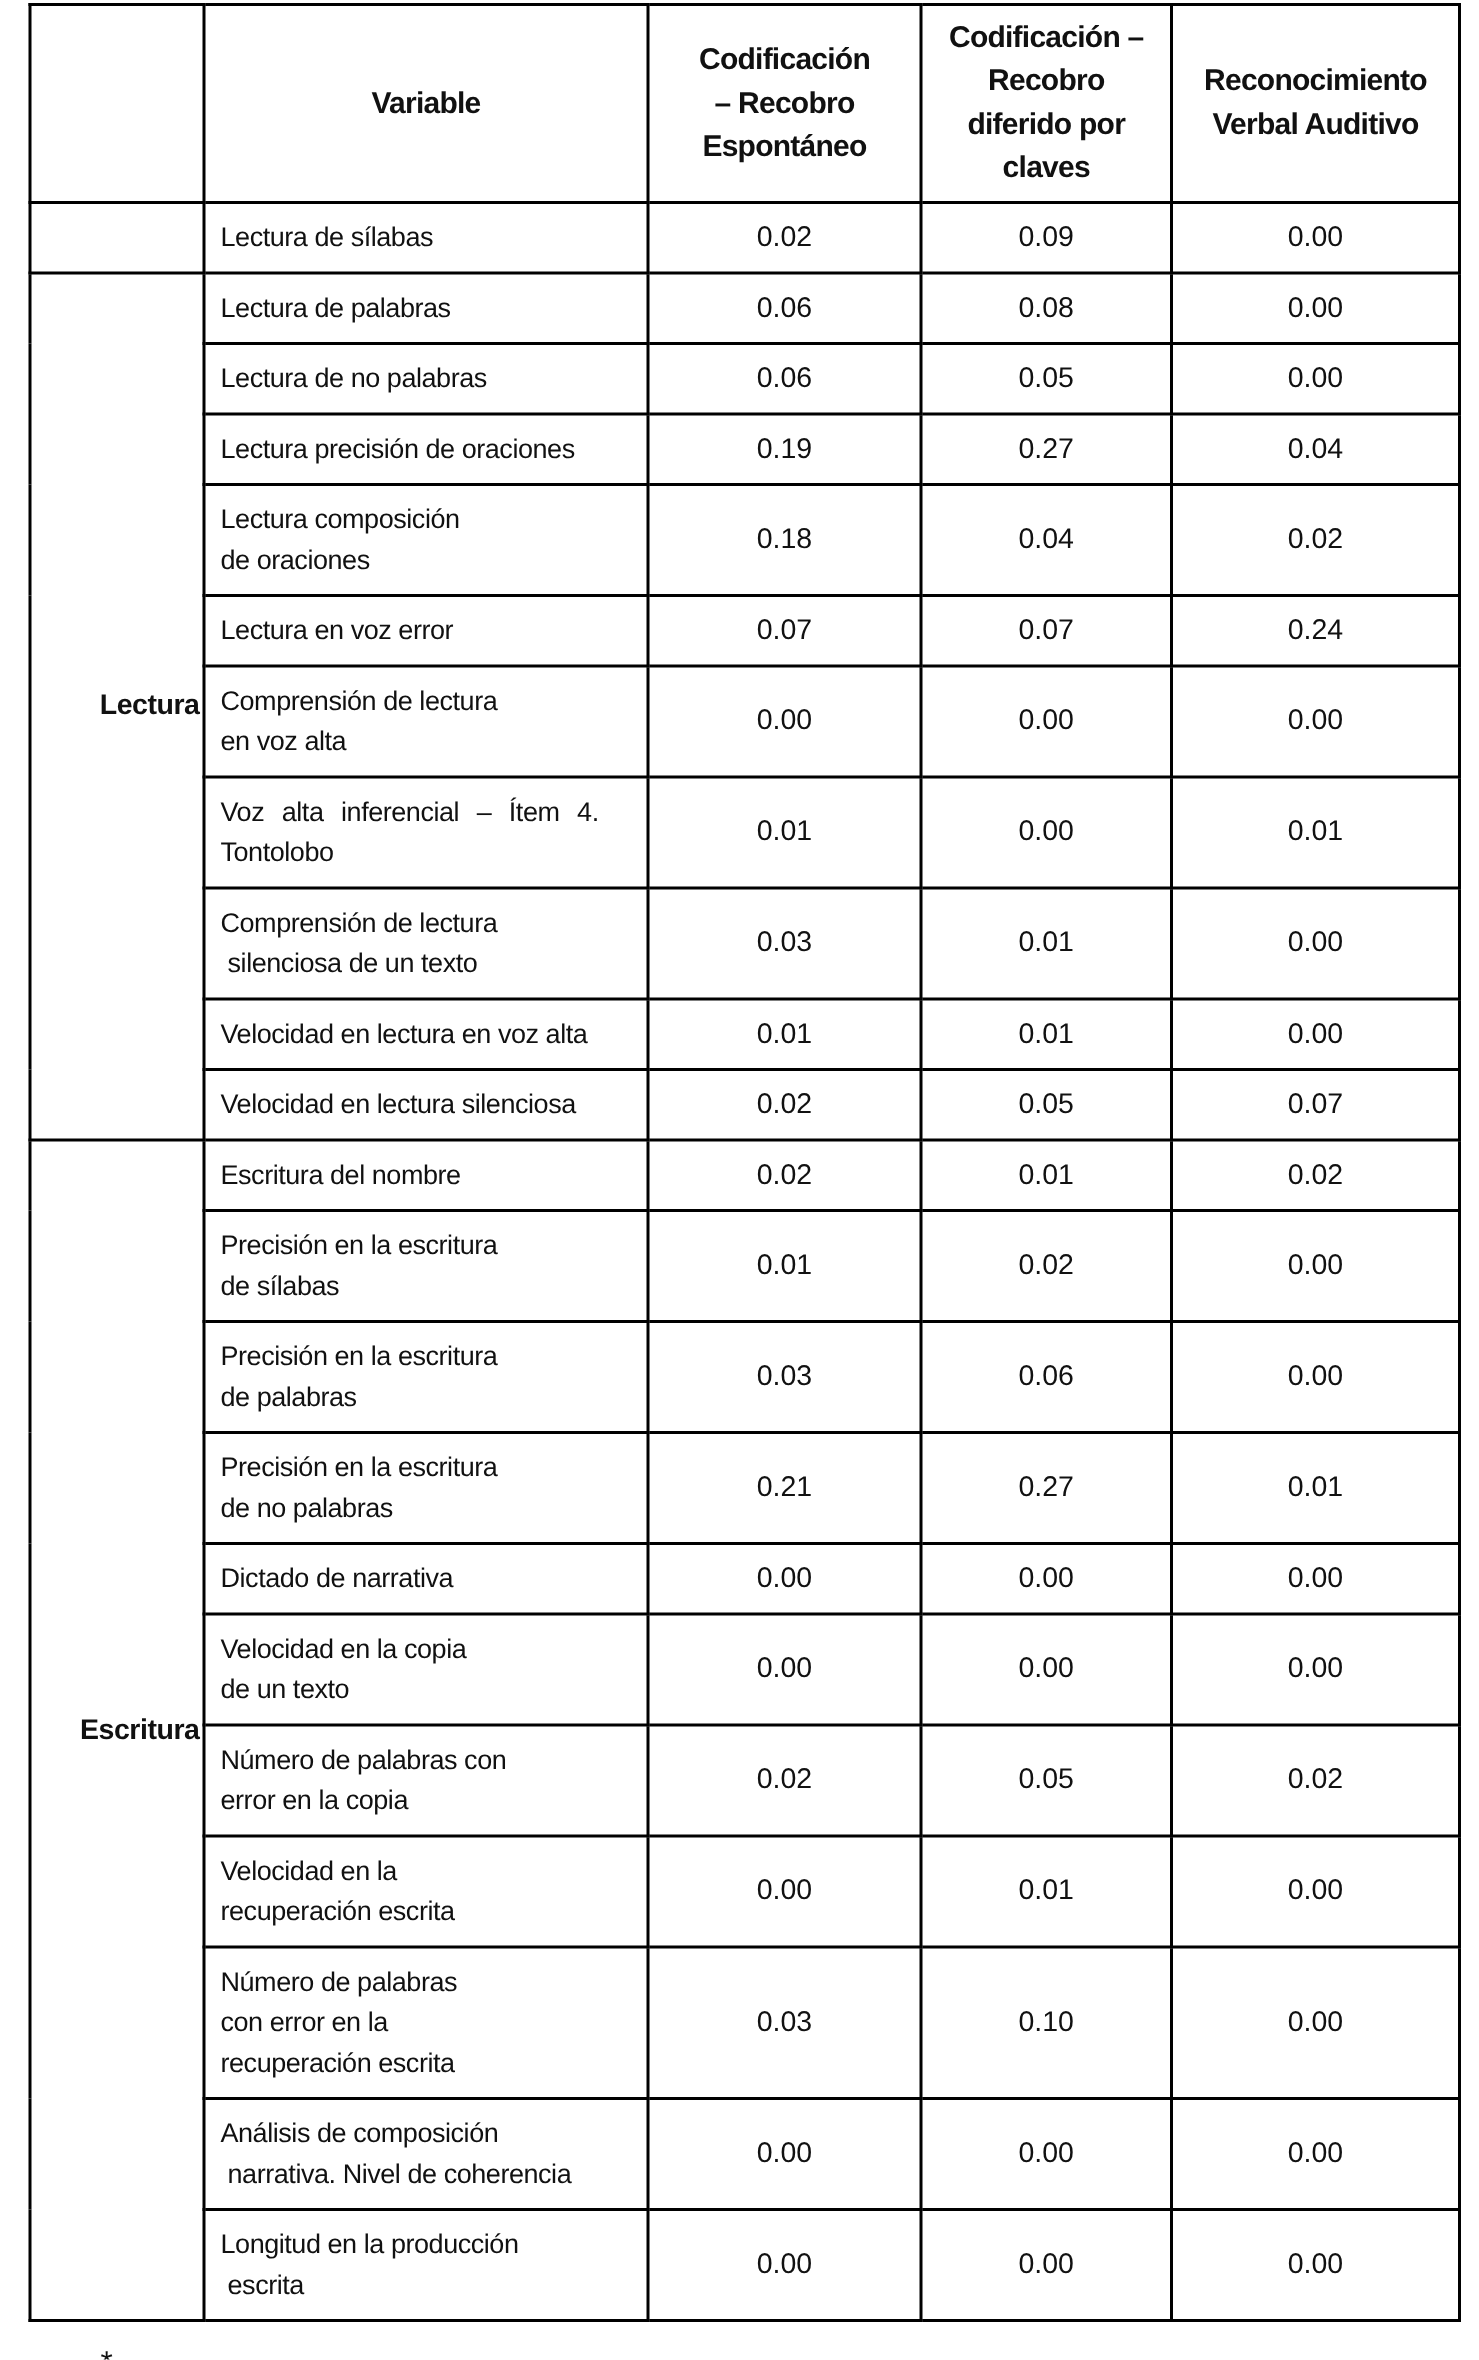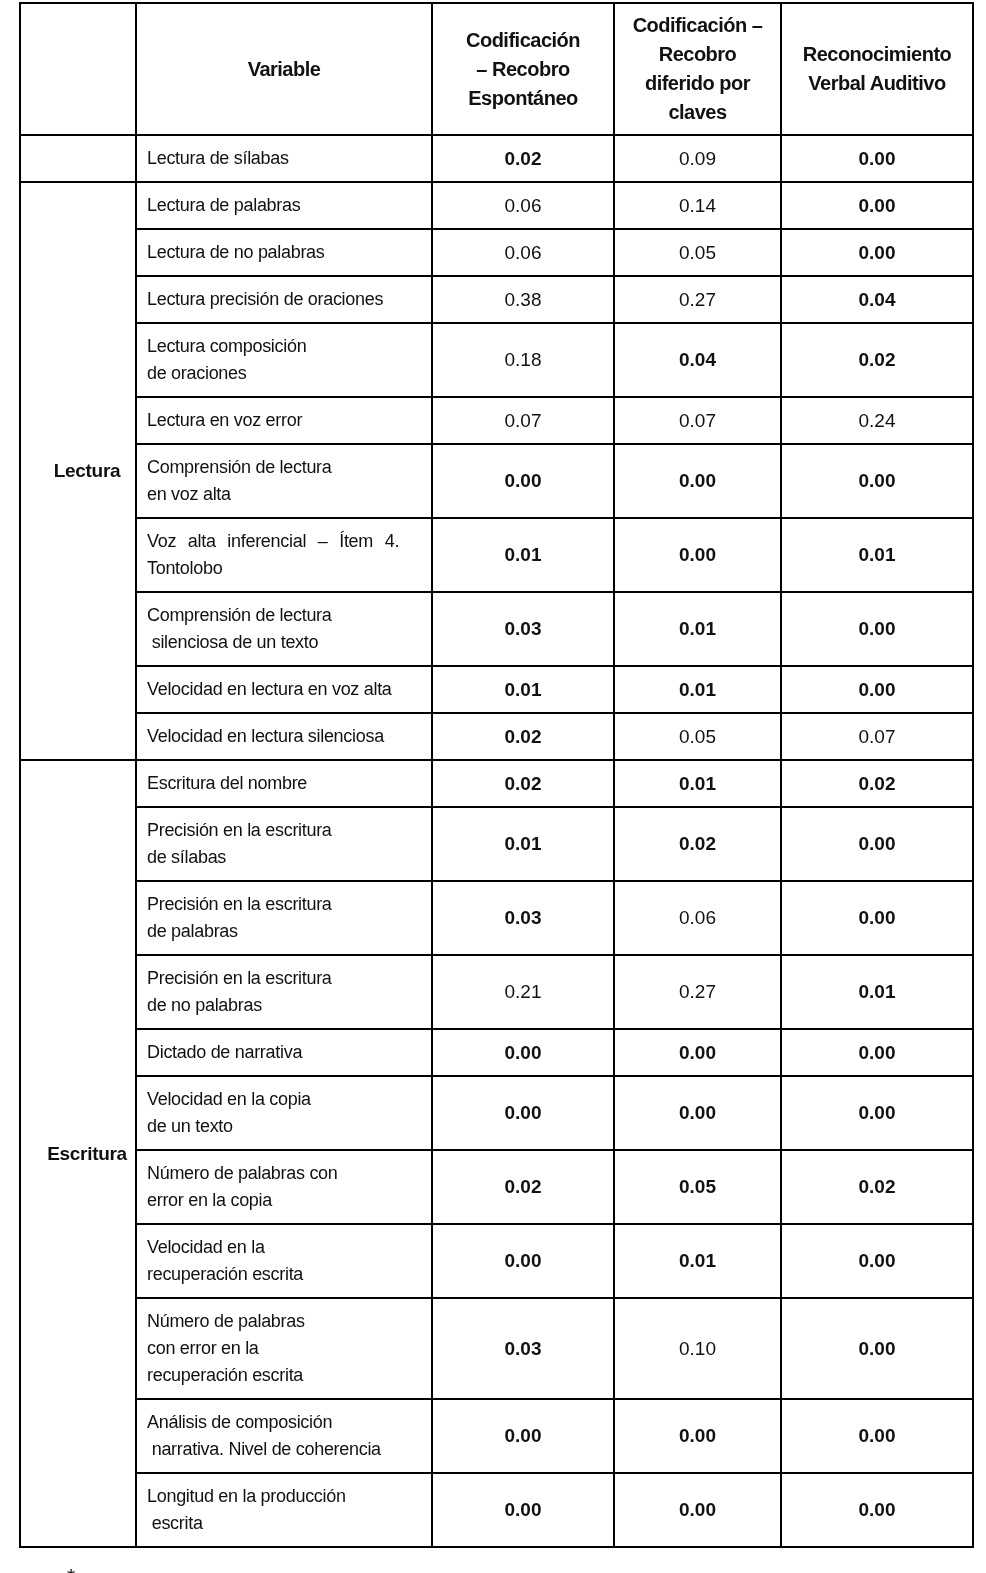--- a/index.html
+++ b/index.html
@@ -38,41 +38,41 @@
     line-height: 1.45;
     letter-spacing: -0.5px;
     text-align: center;
     padding: 7px 3px;
     white-space: pre-line;
   }
   td.group {
     font-weight: bold;
     font-size: 19px;
     letter-spacing: -0.3px;
-    text-align: center;
+    text-align: right;
     padding: 4px 2px 4px 20px;
   }
   td.var {
     font-size: 18px;
     line-height: 1.5;
     letter-spacing: -0.3px;
     text-align: left;
     padding: 9px 18px 9px 10px;
     white-space: pre-line;
   }
   td.var.justify {
     word-spacing: 7px;
   }
   td.val {
     font-size: 19px;
     text-align: center;
     padding: 4px 2px;
   }
   td.val.bold {
-    font-weight: bold;
+    font-weight: normal;
     border-radius: 15px;
   }
   .footnote {
     margin: 16px 0 0 48px;
     font-size: 18px;
     letter-spacing: -0.2px;
     color: #111111;
   }
   .footnote .marker {
     font-size: 21px;
@@ -112,32 +112,32 @@
         <td class="group"></td>
         <td class="var">Lectura de sílabas</td>
         <td class="val bold">0.02</td>
         <td class="val">0.09</td>
         <td class="val bold">0.00</td>
       </tr>
       <tr>
         <td class="group" rowspan="10">Lectura</td>
         <td class="var">Lectura de palabras</td>
         <td class="val">0.06</td>
-        <td class="val">0.14</td>
+        <td class="val">0.08</td>
         <td class="val bold">0.00</td>
       </tr>
       <tr>
         <td class="var">Lectura de no palabras</td>
         <td class="val">0.06</td>
         <td class="val">0.05</td>
         <td class="val bold">0.00</td>
       </tr>
       <tr>
         <td class="var">Lectura precisión de oraciones</td>
-        <td class="val">0.38</td>
+        <td class="val">0.19</td>
         <td class="val">0.27</td>
         <td class="val bold">0.04</td>
       </tr>
       <tr>
         <td class="var">Lectura composición
 de oraciones</td>
         <td class="val">0.18</td>
         <td class="val bold">0.04</td>
         <td class="val bold">0.02</td>
       </tr>

